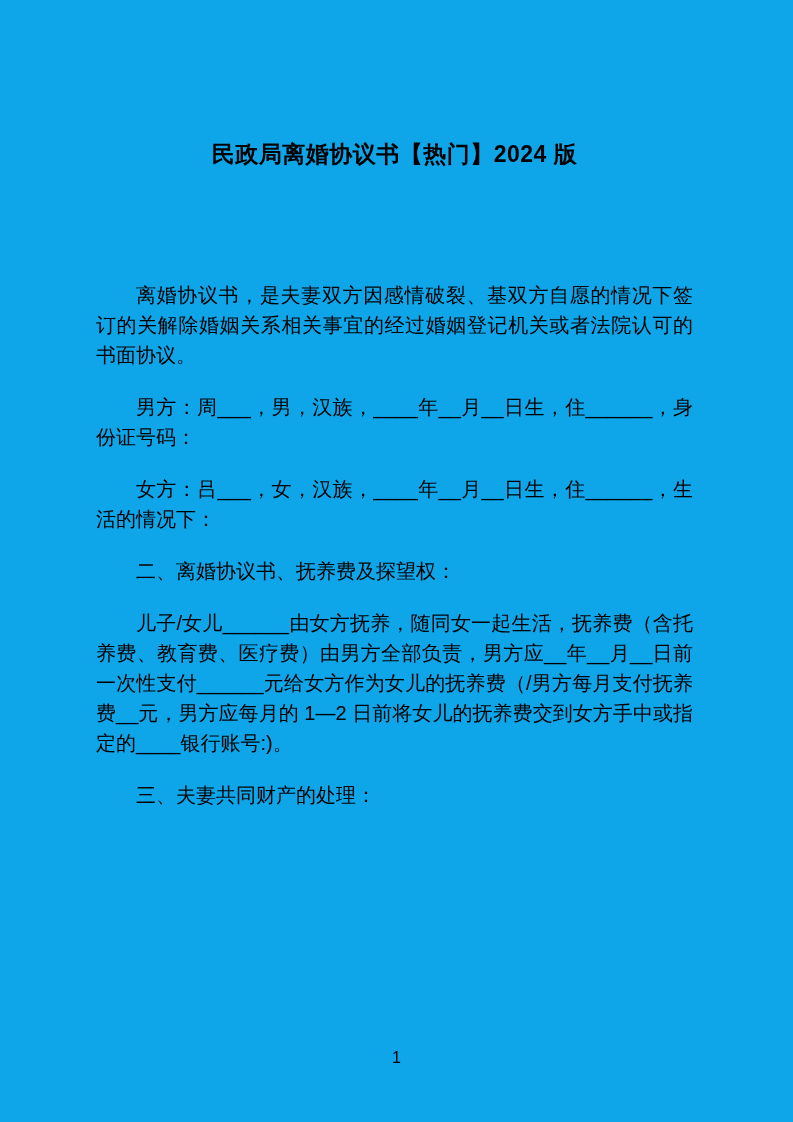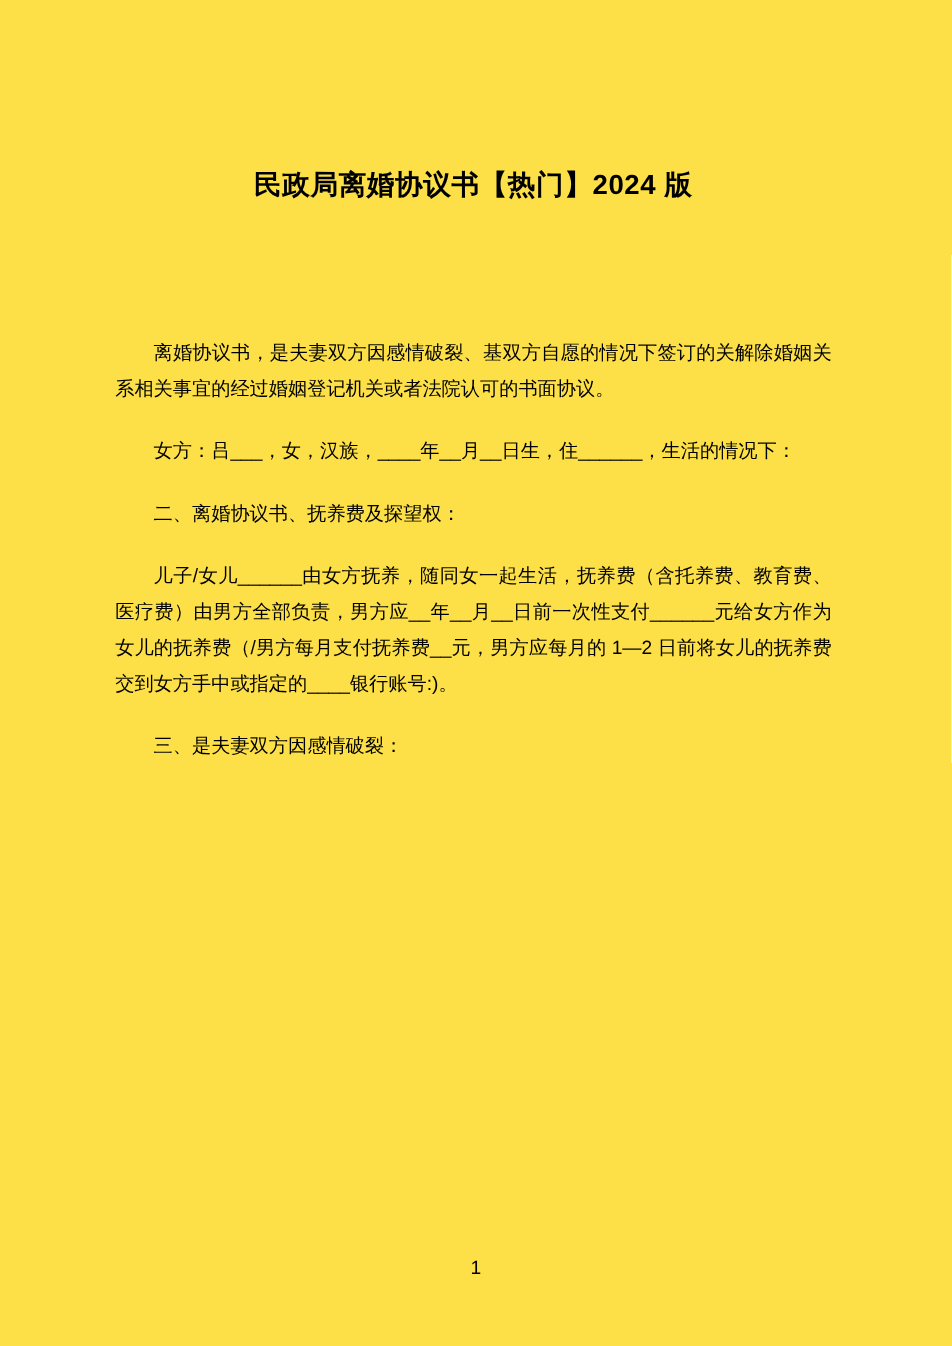--- a/index.html
+++ b/index.html
@@ -4,37 +4,37 @@
 <style>
   html, body {
     margin: 0;
     padding: 0;
     background: #ffffff;
   }
   .page {
     position: relative;
     width: 793px;
     height: 1122px;
-    background: #fde047;
+    background: #0ea5e9;
     color: #000000;
     font-family: "Liberation Sans", sans-serif;
     box-sizing: border-box;
     padding: 136px 100px 0 96px;
     overflow: hidden;
   }
   .doc-title {
     font-size: 23px;
     font-weight: bold;
     text-align: center;
     line-height: 36px;
     margin: 0 0 108px 0;
     letter-spacing: 0.5px;
   }
   .para {
-    font-size: 16px;
+    font-size: 20px;
     line-height: 30px;
     margin: 0 0 22px 0;
     text-indent: 2em;
     text-align: justify;
     word-break: break-all;
   }
   .page-number {
     position: absolute;
     left: 0;
     right: 0;
@@ -45,26 +45,27 @@
   }
 </style>
 </head>
 <body>
 
 <div class="page">
   <h1 class="doc-title">民政局离婚协议书【热门】2024 版</h1>
 
   <p class="para">离婚协议书，是夫妻双方因感情破裂、基双方自愿的情况下签订的关解除婚姻关系相关事宜的经过婚姻登记机关或者法院认可的书面协议。</p>
 
+  <p class="para">男方：周___，男，汉族，____年__月__日生，住______，身份证号码：</p>
 
   <p class="para">女方：吕___，女，汉族，____年__月__日生，住______，生活的情况下：</p>
 
 
 
   <p class="para">二、离婚协议书、抚养费及探望权：</p>
 
   <p class="para">儿子/女儿______由女方抚养，随同女一起生活，抚养费（含托养费、教育费、医疗费）由男方全部负责，男方应__年__月__日前一次性支付______元给女方作为女儿的抚养费（/男方每月支付抚养费__元，男方应每月的 1—2 日前将女儿的抚养费交到女方手中或指定的____银行账号:)。</p>
 
 
-  <p class="para">三、是夫妻双方因感情破裂：</p>
+  <p class="para">三、夫妻共同财产的处理：</p>
 
   <div class="page-number">1</div>
 </div>
 
 </body></html>

